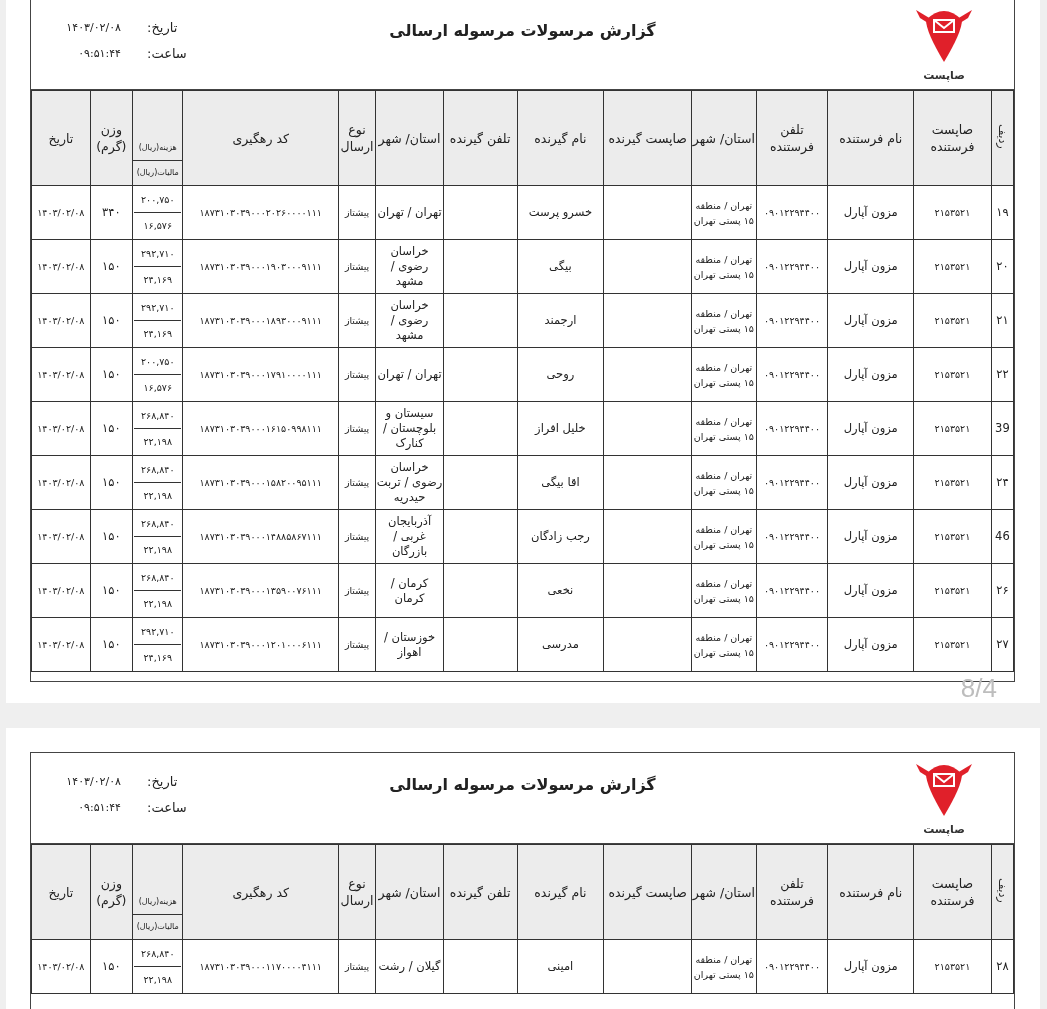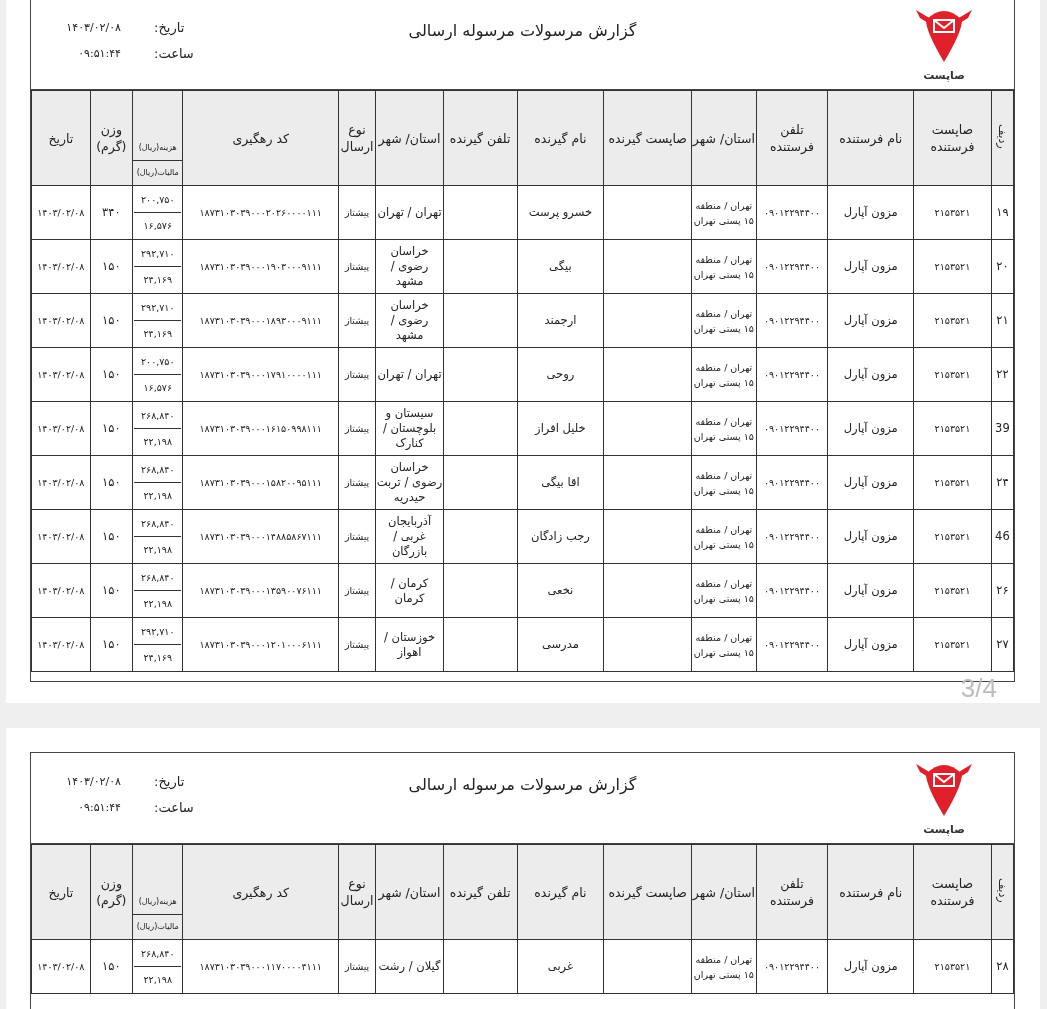--- a/index.html
+++ b/index.html
@@ -16,26 +16,26 @@
   #page2 { top:728px; height:300px; }
   .sheet {
     position:absolute; left:24px; width:985px;
     border:1.5px solid #444; box-sizing:border-box;
   }
   #page1 .sheet { top:8px; height:684px; }
   #page2 .sheet { top:24px; height:300px; }
   .hdr { position:relative; height:90px; border-bottom:1.5px solid #444; }
   .title {
     position:absolute; left:0; right:0; top:22px; text-align:center;
-    font-size:16px; font-weight:normal; color:#222; direction:rtl;
+    font-size:16px; font-weight:bold; color:#222; direction:rtl;
   }
   .meta { position:absolute; left:20px; top:15px; font-size:12px; color:#222; }
   .meta .row { display:flex; align-items:center; height:26px; }
   .meta .val { width:70px; text-align:right; font-size:11px; }
-  .meta .lbl { margin-left:33px; direction:rtl; font-size:13px; }
+  .meta .lbl { margin-left:26px; direction:rtl; font-size:13px; }
   .logo { position:absolute; right:40px; top:5px; width:60px; height:80px; }
   .logo-text { position:absolute; bottom:2px; left:0; right:0; text-align:center;
     font-size:11px; font-weight:bold; color:#333; direction:rtl; }
   table {
     border-collapse:collapse; width:100%; direction:rtl; table-layout:fixed;
   }
   th, td {
     border:1.2px solid #333; text-align:center; padding:0; font-size:11.5px;
     color:#222; overflow:hidden;
   }
@@ -288,21 +288,21 @@
             <td class="costcell">
               <div>۲۹۲,۷۱۰</div>
               <div>۲۴,۱۶۹</div>
             </td>
             <td>۱۵۰</td>
             <td class="num">۱۴۰۳/۰۲/۰۸</td>
           </tr>
         </tbody>
     </table>
   </div>
-  <div class="pagenum">3/4</div>
+  <div class="pagenum">8/4</div>
 </div>
 
 <div class="page" id="page2">
   <div class="sheet">
     <div class="hdr">
       <div class="meta">
         <div class="row">
             <span class="val">۱۴۰۳/۰۲/۰۸</span>
             <span class="lbl">تاریخ:</span>
           </div>
@@ -362,21 +362,21 @@
         </tr>
       </thead>
       <tbody class="rows">
           <tr>
             <td>۲۸</td>
             <td class="num">۲۱۵۳۵۲۱</td>
             <td>مزون آپارل</td>
             <td class="num">۰۹۰۱۲۲۹۴۴۰۰</td>
             <td class="small">تهران / منطقه ۱۵ پستی تهران</td>
             <td></td>
-            <td>غربی</td>
+            <td>امینی</td>
             <td></td>
             <td>گیلان / رشت</td>
             <td class="small">پیشتاز</td>
             <td class="num">۱۸۷۳۱۰۳۰۳۹۰۰۰۱۱۷۰۰۰۰۴۱۱۱</td>
             <td class="costcell">
               <div>۲۶۸,۸۴۰</div>
               <div>۲۲,۱۹۸</div>
             </td>
             <td>۱۵۰</td>
             <td class="num">۱۴۰۳/۰۲/۰۸</td>

